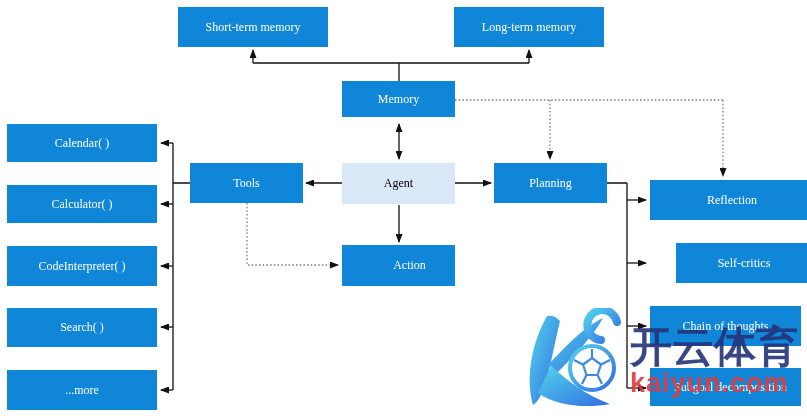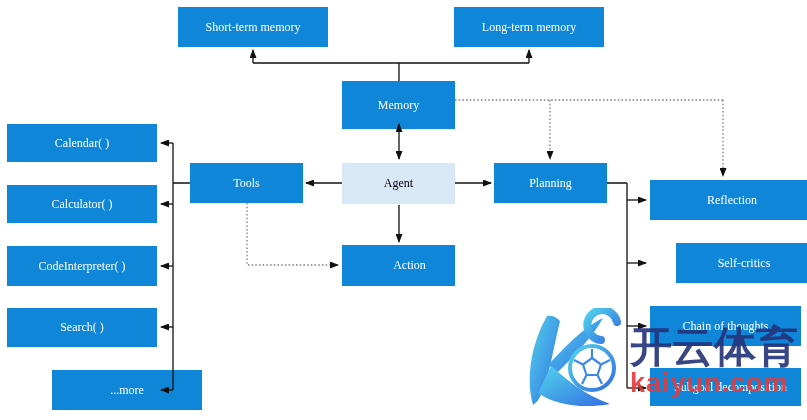--- a/index.html
+++ b/index.html
@@ -13,30 +13,30 @@
   }
   .node{
     position:absolute; background:var(--box-blue); color:var(--node-text);
     display:flex; align-items:center; justify-content:center; text-align:center;
     font-size:12px; line-height:17px; padding:0 10px; box-sizing:border-box;
   }
   .node.agent{ background:var(--agent-bg); color:var(--agent-text); }
   
   #n-short{left:178px;top:7px;width:150px;height:40px;}
   #n-long{left:454px;top:7px;width:150px;height:40px;}
-  #n-memory{left:342px;top:81px;width:113px;height:48px;}
+  #n-memory{left:342px;top:81px;width:113px;height:36px;}
   #n-agent{left:342px;top:163px;width:113px;height:41px;}
   #n-tools{left:190px;top:163px;width:113px;height:40px;}
   #n-planning{left:494px;top:163px;width:113px;height:40px;}
   #n-action{left:342px;top:245px;width:113px;height:41px;padding-left:32px;}
   #n-calendar{left:7px;top:124px;width:150px;height:38px;}
   #n-calculator{left:7px;top:185px;width:150px;height:38px;}
   #n-codeint{left:7px;top:246px;width:150px;height:40px;}
   #n-search{left:7px;top:308px;width:150px;height:39px;}
-  #n-more{left:7px;top:370px;width:150px;height:40px;margin-left:45px;}
+  #n-more{left:7px;top:370px;width:150px;height:40px;}
   #n-reflection{left:650px;top:180px;width:164px;height:40px;}
   #n-selfcritics{left:676px;top:243px;width:136px;height:40px;}
   #n-chain{left:650px;top:306px;width:151px;height:40px;}
   #n-subgoal{left:650px;top:368px;width:151px;height:38px;padding-left:20px;}
 
   #edges{position:absolute;left:0;top:0;width:807px;height:420px;pointer-events:none;}
   .solid{stroke:var(--line);stroke-width:1.3;fill:none;}
   .dotted{stroke:var(--dotted);stroke-width:1.3;fill:none;stroke-dasharray:1.5 2.2;}
   .arrowhead{fill:var(--line);}
 

